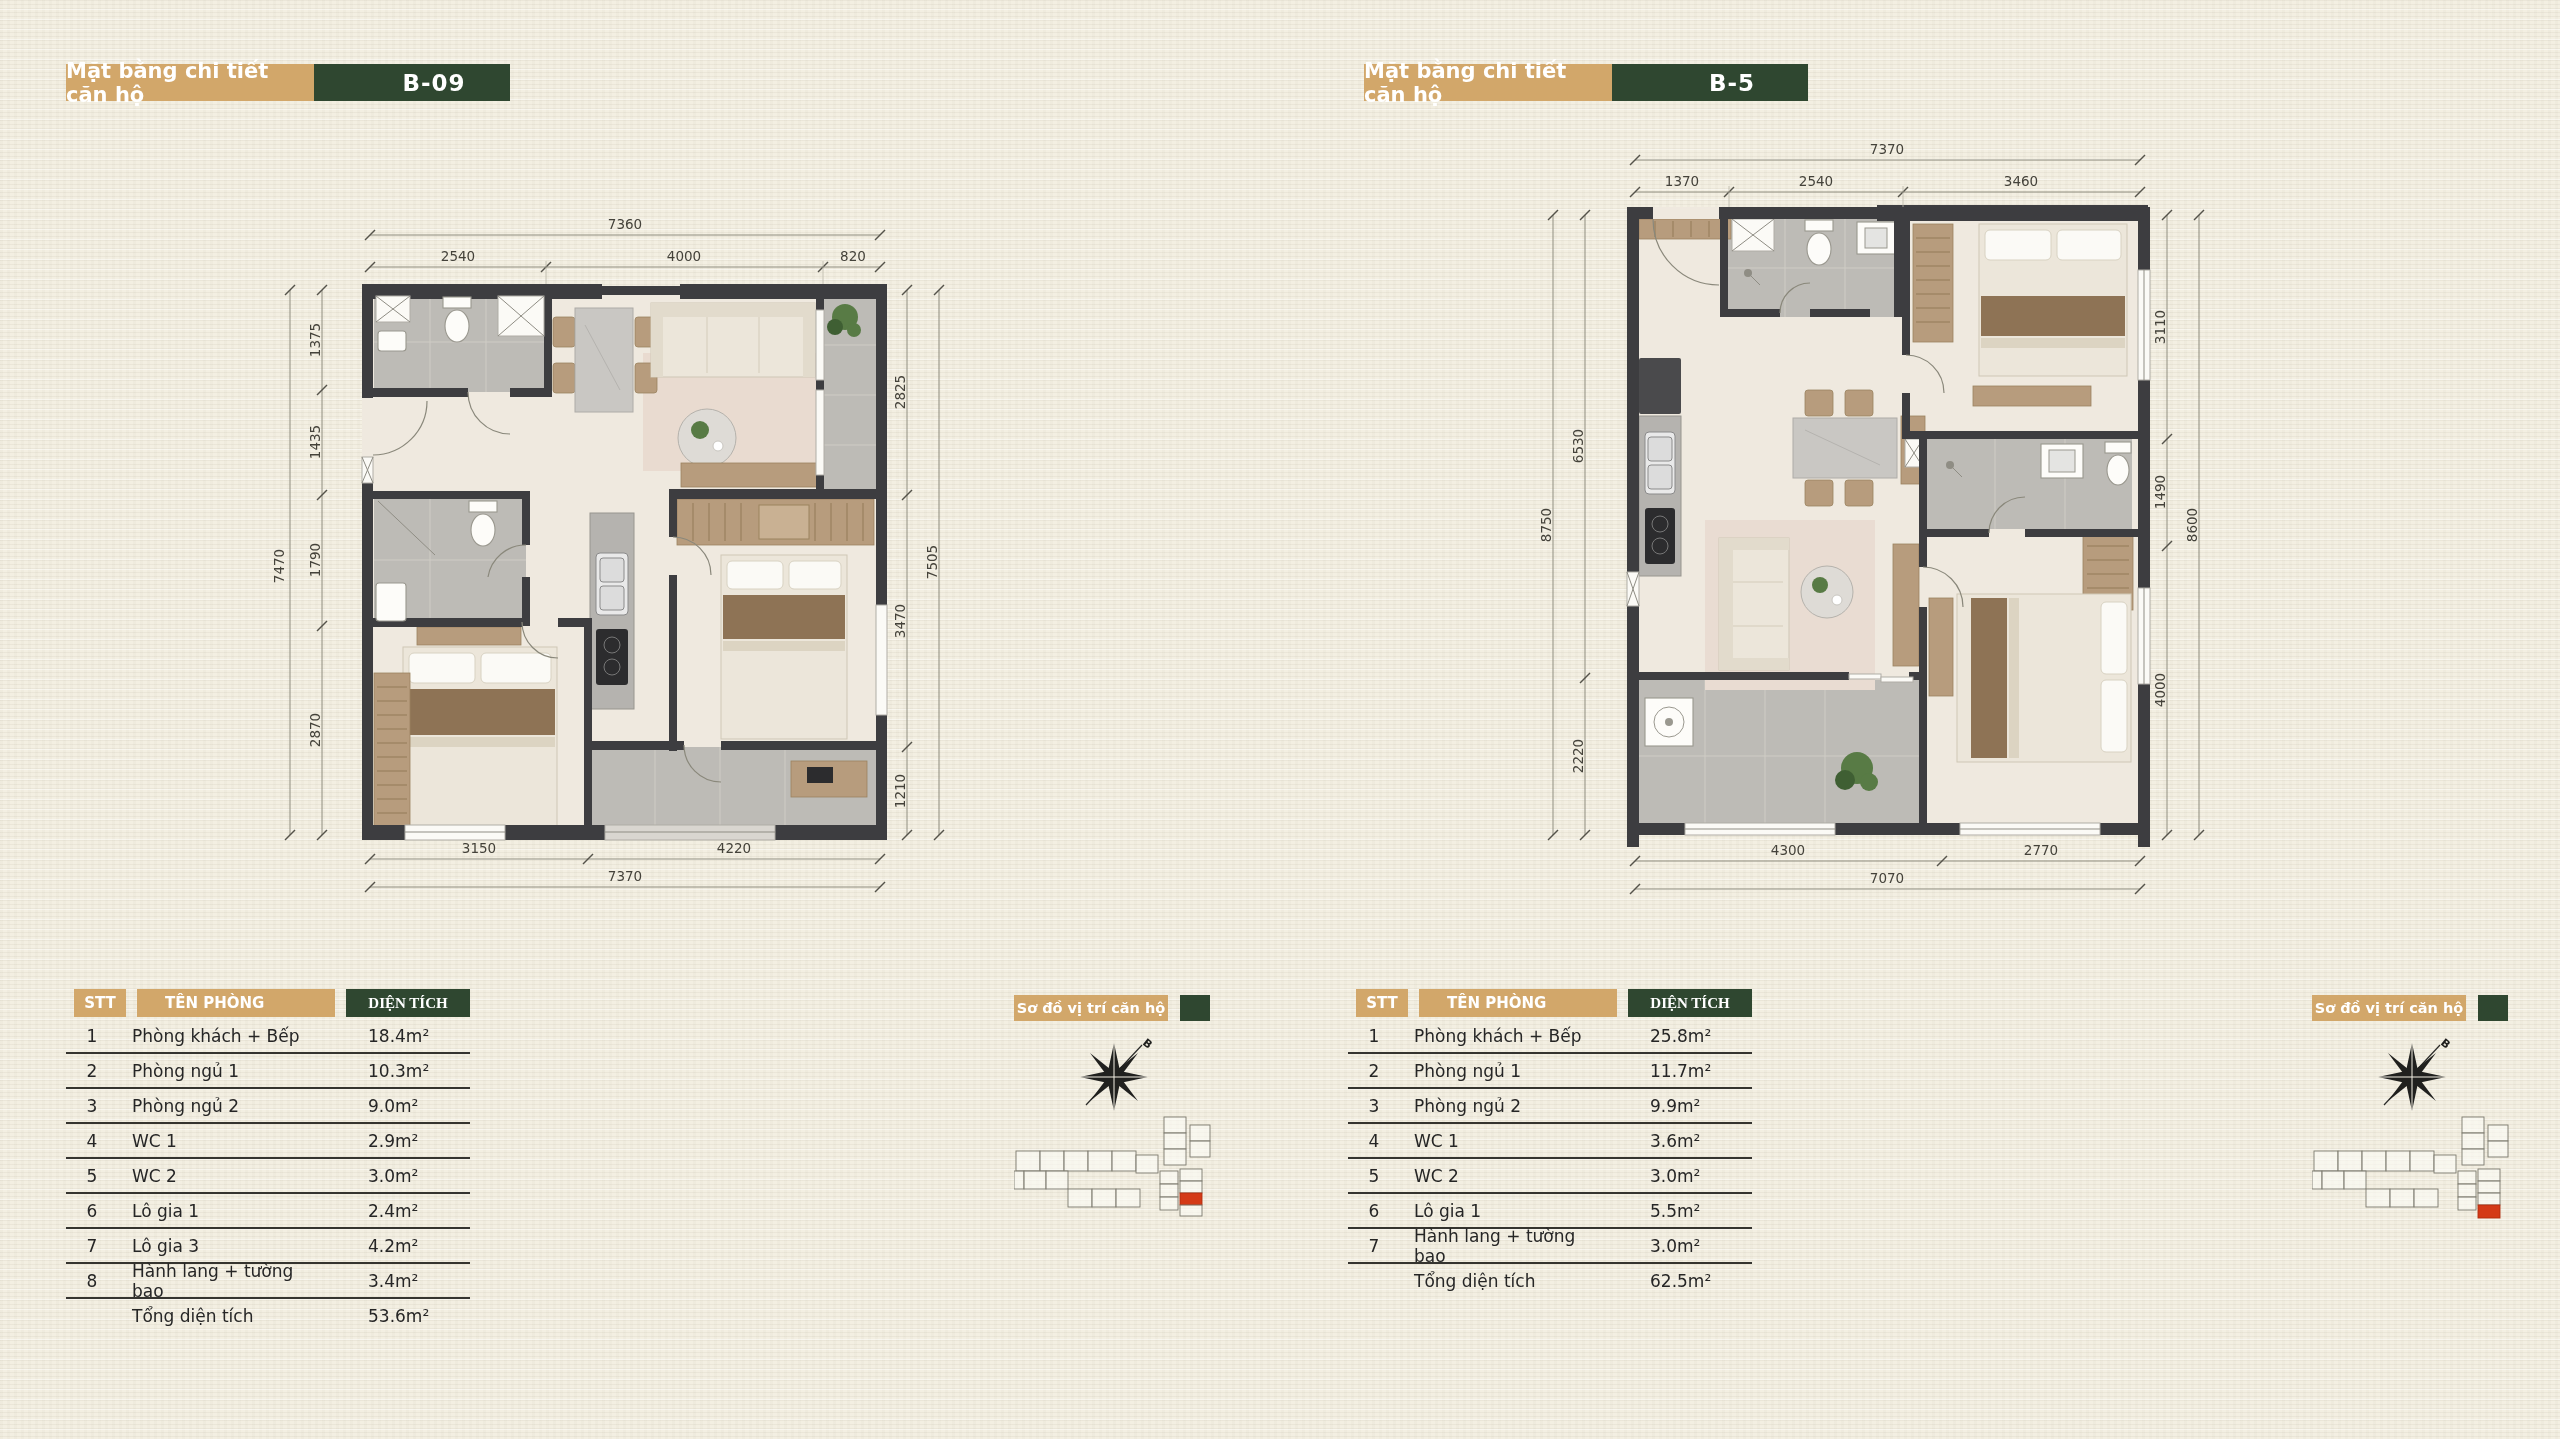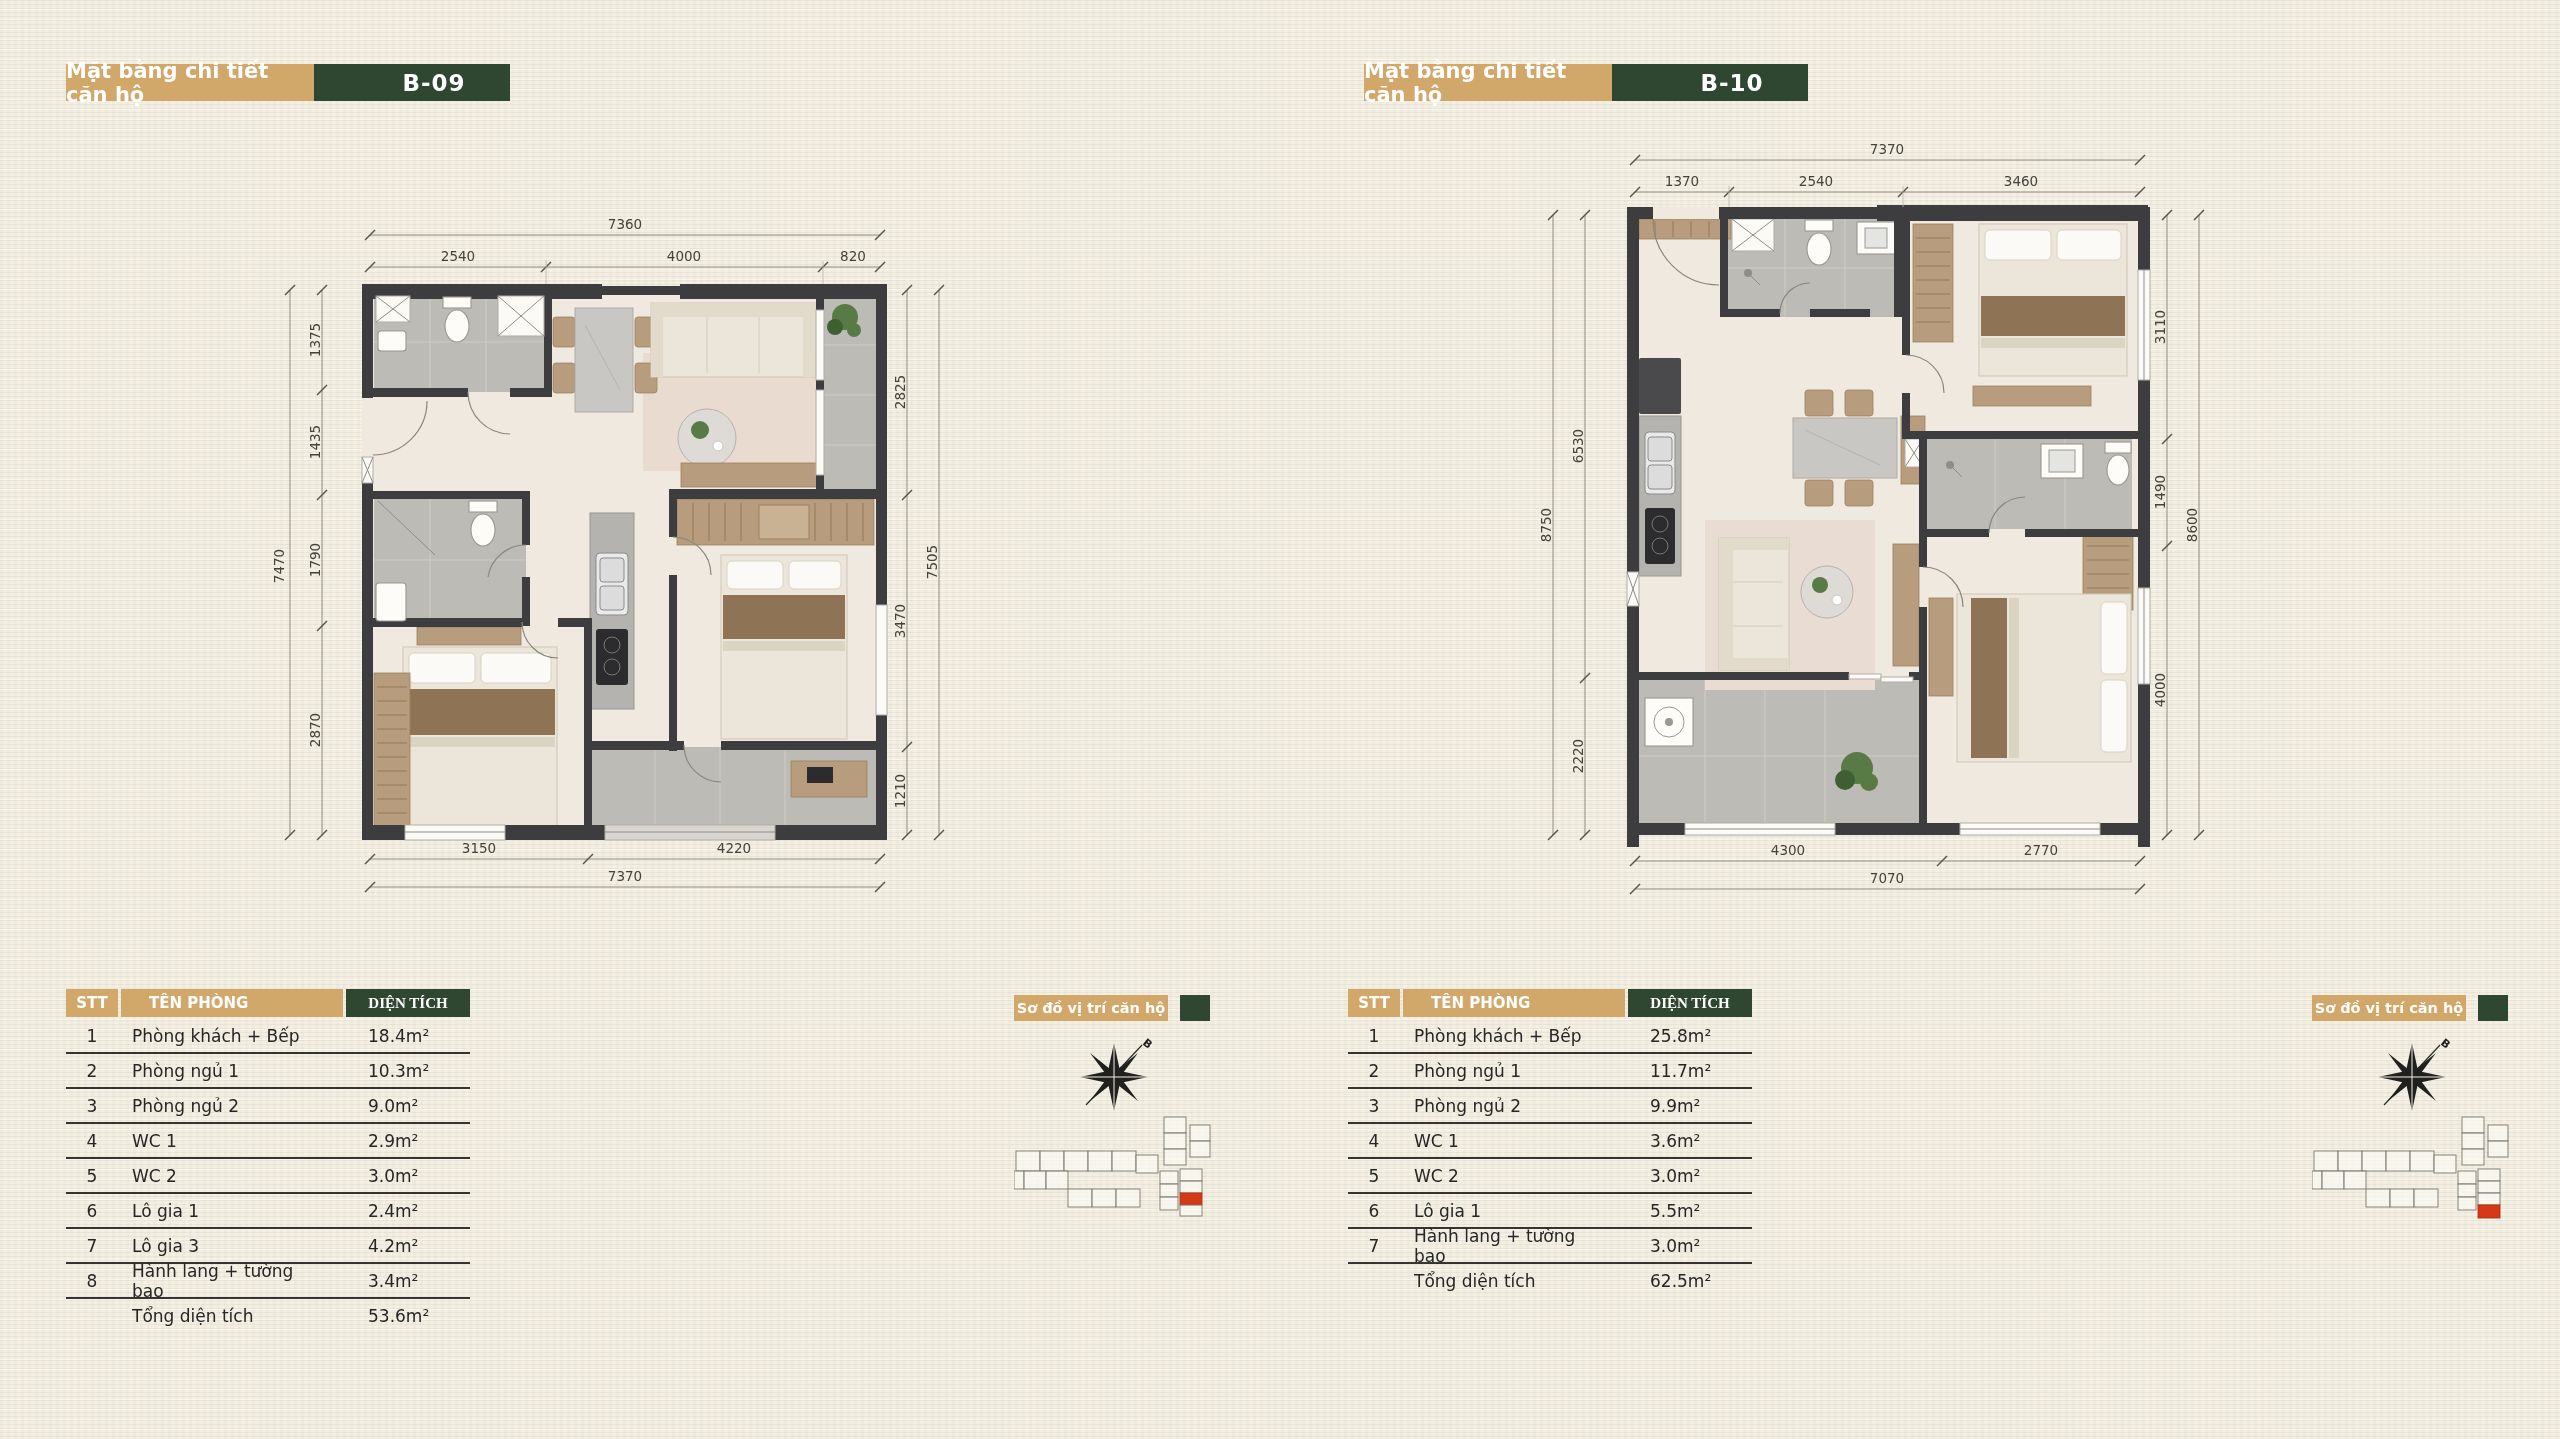--- a/index.html
+++ b/index.html
@@ -38,21 +38,21 @@
   .win{fill:#fbfaf6;stroke:#b0ada6;stroke-width:1;}
   .rail{fill:#d9d6d0;stroke:#b0ada6;stroke-width:1;}
   .xline{stroke:#8f8d84;stroke-width:1;}
   .dim{stroke:#908e80;stroke-width:1;fill:none;}
   .ext{stroke:#b9b6a8;stroke-width:0.8;}
   .tick{stroke:#55534a;stroke-width:1.4;}
   .dimt{font-size:13.5px;fill:#44423a;text-anchor:middle;}
   
   .tbl{position:absolute;width:404px;color:#262626;}
   .tbl-head{display:flex;gap:3px;height:28px;margin-bottom:2px;}
-  .th{display:flex;align-items:center;color:#fff;font-weight:700;font-size:15px;}
+  .th{display:flex;align-items:center;color:#fff;font-weight:700;font-size:15px;margin-left:8px;}
   .th-stt{width:52px;background:#d2a76a;justify-content:center;}
   .th-name{flex:1;background:#d2a76a;padding-left:28px;}
   .th-area{width:124px;background:#2f4730;justify-content:center;font-family:Liberation Serif, serif;}
   .tbl-row{display:flex;height:33px;align-items:center;border-bottom:2px solid #35342f;font-size:17px;}
   .tbl-row.total{border-bottom:none;}
   .td-stt{width:52px;text-align:center;}
   .td-name{flex:1;padding-left:14px;}
   .td-area{width:110px;padding-left:8px;box-sizing:border-box;margin-left:48px;}
   
   .loc{position:absolute;width:240px;}
@@ -392,21 +392,21 @@
           <rect class="hl" x="166" y="78" width="22" height="12"></rect>
           <rect class="cell" x="166" y="90" width="22" height="11"></rect>
       </svg>
     </div>
   </div>
 
   
   <div class="grp">
     <div class="hdr" style="left:1364px;top:64px;">
       <div class="hdr-title">Mặt bằng chi tiết căn hộ</div>
-      <div class="hdr-unit">B-10</div>
+      <div class="hdr-unit">B-5</div>
     </div>
 
     <svg class="plan" style="left:1505px;top:120px;" width="760" height="790" viewBox="0 0 760 790">
       <rect class="floor" x="130" y="95" width="505" height="620"></rect>
       <g>
         <rect class="tile" x="223" y="99" width="174" height="98"></rect>
         <rect class="tile" x="422" y="317" width="205" height="92"></rect>
         <rect class="tile" x="134" y="560" width="288" height="151"></rect>
         <line class="grout" x1="280" y1="99" x2="280" y2="197"></line>
           <line class="grout" x1="340" y1="99" x2="340" y2="197"></line>

